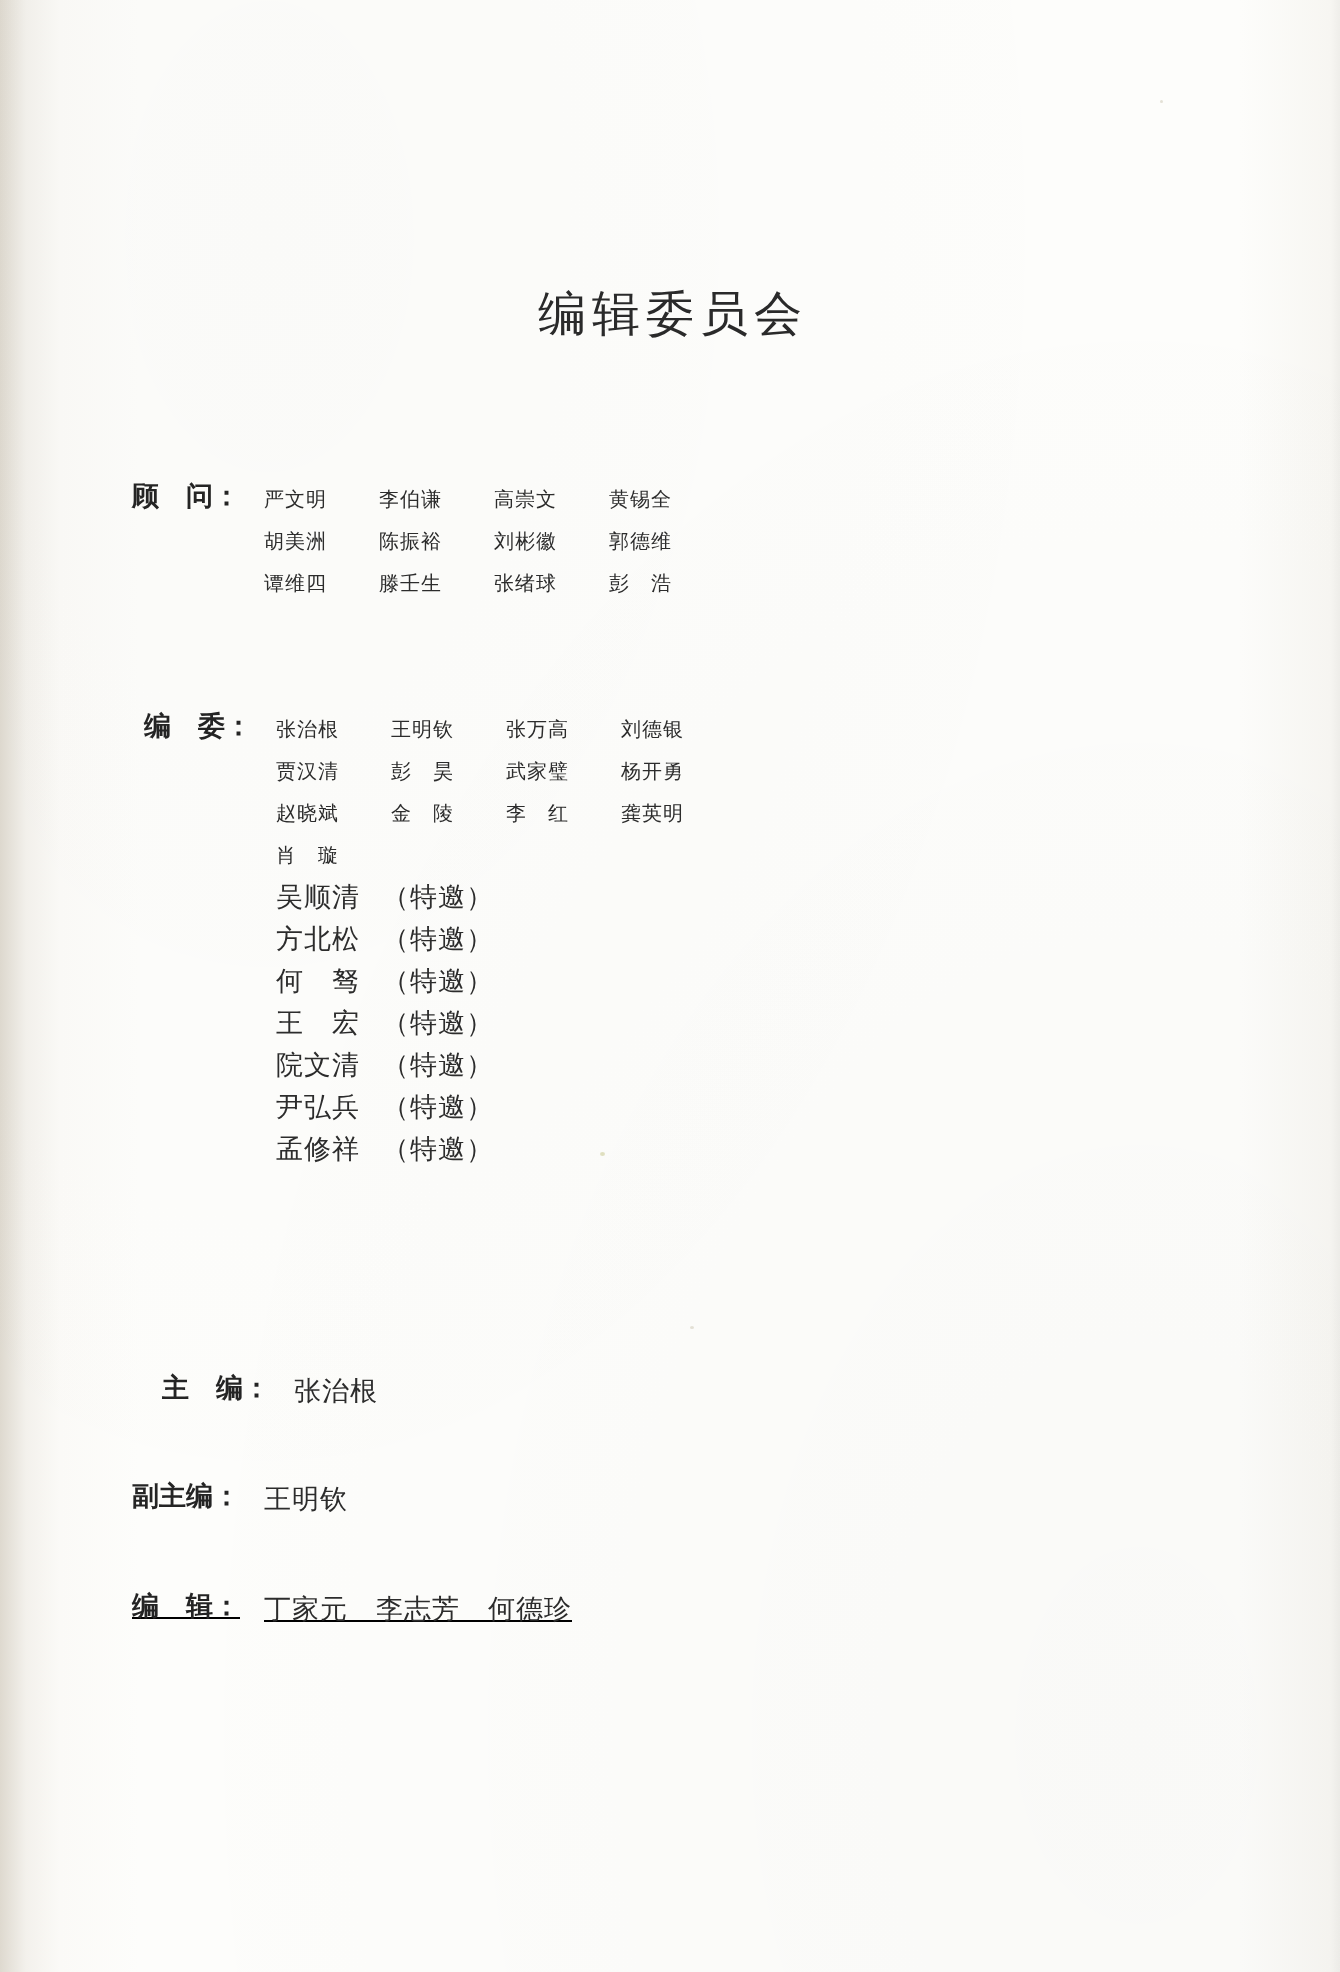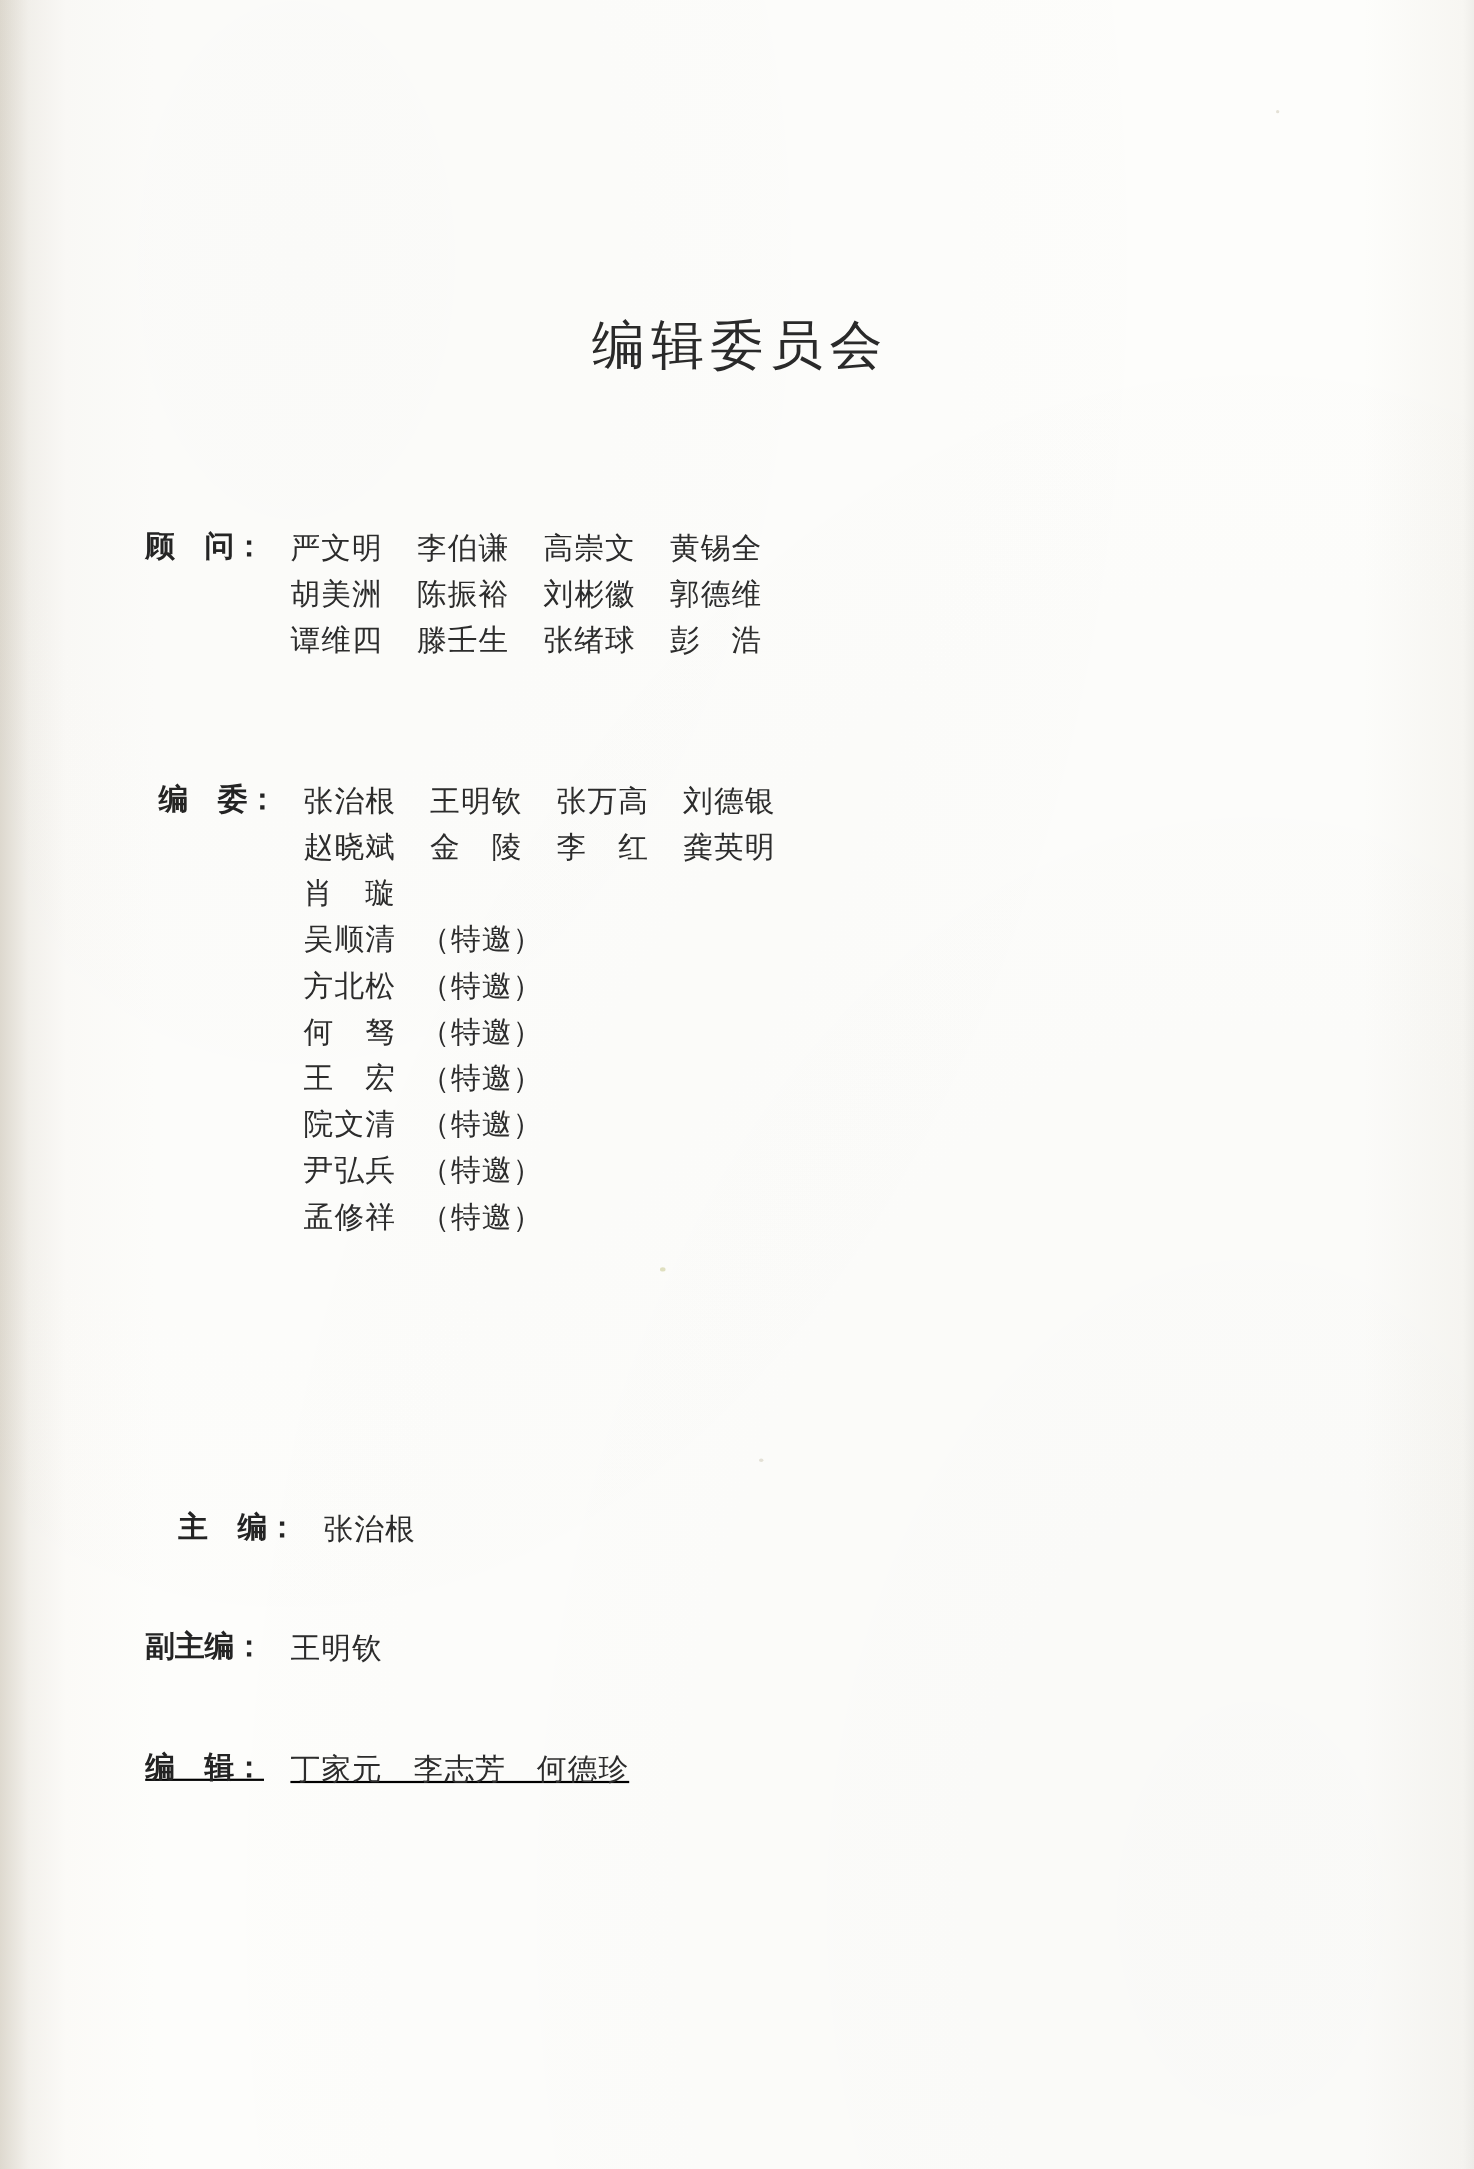--- a/index.html
+++ b/index.html
@@ -79,21 +79,21 @@
     display: flex;
     flex-direction: row;
     align-items: baseline;
     height: 42px;
     line-height: 42px;
   }
 
   .name {
     width: 115px;
     flex: 0 0 115px;
-    font-size: 27px;
+    font-size: 20px;
     color: #2c2c2c;
     letter-spacing: 1px;
     white-space: nowrap;
   }
 
   .special {
     font-size: 27px;
     color: #2c2c2c;
     letter-spacing: 1px;
     white-space: nowrap;
@@ -166,20 +166,26 @@
     <div class="block" style="left:132px; top:708px;margin-left:12px;">
       <div class="label">编　委：</div>
       <div class="rows">
         <div class="row">
           <span class="name">张治根</span>
           <span class="name">王明钦</span>
           <span class="name">张万高</span>
           <span class="name">刘德银</span>
         </div>
         <div class="row">
+          <span class="name">贾汉清</span>
+          <span class="name">彭　昊</span>
+          <span class="name">武家璧</span>
+          <span class="name">杨开勇</span>
+        </div>
+        <div class="row">
           <span class="name">赵晓斌</span>
           <span class="name">金　陵</span>
           <span class="name">李　红</span>
           <span class="name">龚英明</span>
         </div>
         <div class="row">
           <span class="name">肖　璇</span>
         </div>
 
         <div class="row">

